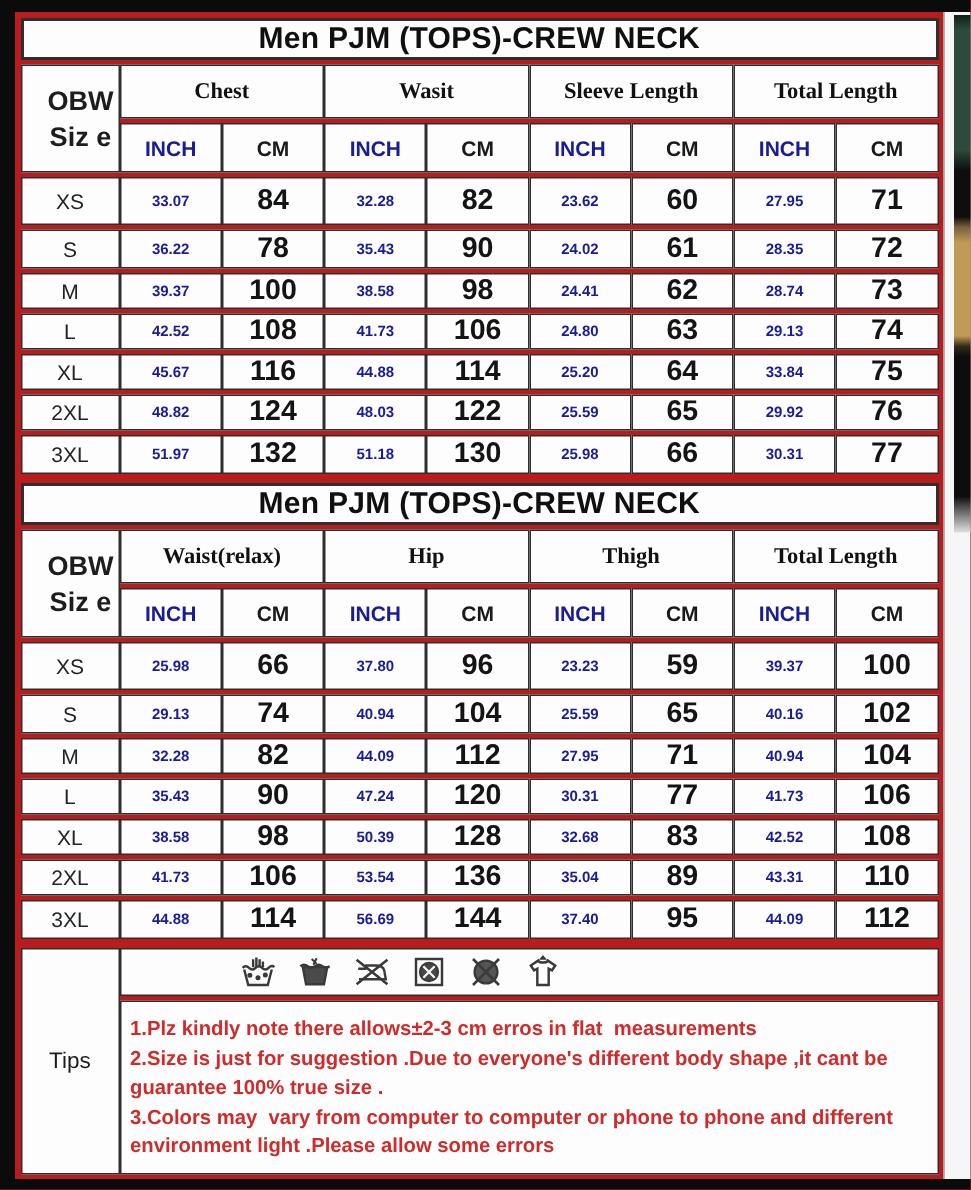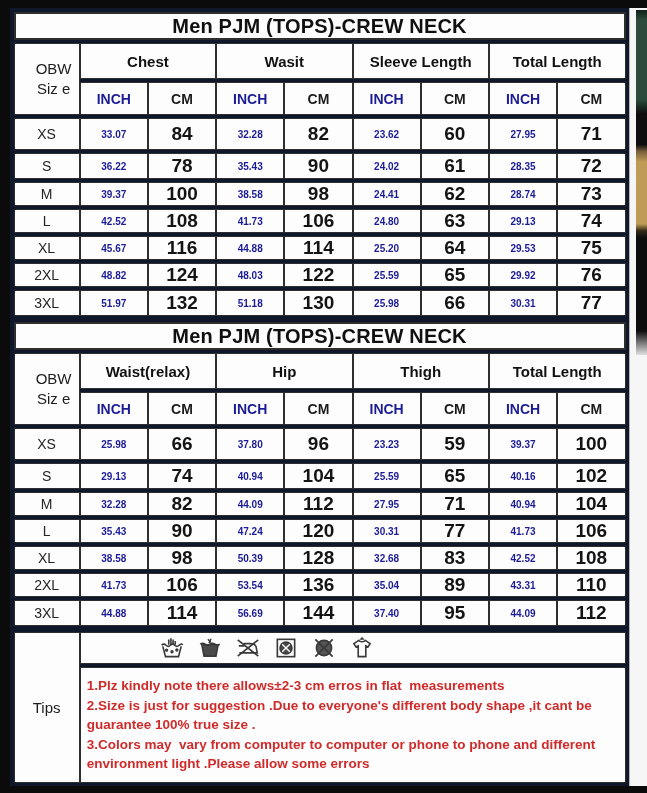--- a/index.html
+++ b/index.html
@@ -4,21 +4,21 @@
 <style>
   * { box-sizing: border-box; }
   html,body { margin:0; padding:0; }
   body {
     width:647px; height:793px; position:relative; overflow:hidden;
     background:#0b0b0b;
     font-family:"Liberation Sans", sans-serif;
   }
   .sheet {
     position:absolute; left:10px; top:8px; width:619px; height:778px;
-    background:#0f172a; padding:1px 2px;
+    background:#b91c1c; padding:1px 2px;
   }
   .right-gutter {
     position:absolute; left:629px; top:8px; width:18px; height:778px;
     background:#f6f6f6; border-left:1px solid #b3b3b3;
   }
   .photo-strip {
     position:absolute; left:636px; top:10px; width:11px; height:345px;
     background:linear-gradient(to bottom,
       #101f18 0%, #2d4b3c 3%, #2d4b3c 26%, #1c2d24 28%,
       #0e0e0e 30%, #0e0e0e 39%, #77603a 41%, #c09b56 44%,
@@ -37,23 +37,23 @@
   td {
     border:1px solid #2e2e2e; background:#fdfdfd;
     text-align:center; vertical-align:middle;
     padding:0 2px; overflow:hidden;
   }
   td.title-cell {
     height:28px; font-size:20px; font-weight:bold; color:#101010;
     letter-spacing:0.2px; border-width:2px;
   }
   td.size-hdr {
-    font-size:15px; color:#1d1d1d; line-height:1.35; font-weight:normal;padding-left:16px;
-  }
-  td.grp { height:36px; font-size:15px; font-weight:bold; color:#111; }
+    font-size:18px; color:#1d1d1d; line-height:1.35; font-weight:bold;padding-left:16px;
+  }
+  td.grp { height:36px; font-size:15px; font-weight:bold; color:#111;font-family:Liberation Serif, serif; }
   td.unit { height:33px; font-size:14px; font-weight:bold; }
   td.unit.inch { color:#1b1b96; }
   td.unit.cm   { color:#1a1a1a;margin-top:42px; }
 
   td.size-cell { font-size:14px; color:#242424; font-weight:normal;margin-top:40px; }
   td.inch-val  { font-size:10px; font-weight:bold; color:#1b1b96; }
   td.cm-val    { font-size:19px; font-weight:bold; color:#141414; }
 
   .size-table tbody tr:nth-child(1) td { height:32px; }
   .size-table tbody tr:nth-child(2) td { height:26px; }
@@ -167,21 +167,21 @@
           <td class="cm-val">74</td>
         </tr>
         <tr>
           <td class="size-cell">XL</td>
           <td class="inch-val">45.67</td>
           <td class="cm-val">116</td>
           <td class="inch-val">44.88</td>
           <td class="cm-val">114</td>
           <td class="inch-val">25.20</td>
           <td class="cm-val">64</td>
-          <td class="inch-val">29.53</td>
+          <td class="inch-val">33.84</td>
           <td class="cm-val">75</td>
         </tr>
         <tr>
           <td class="size-cell">2XL</td>
           <td class="inch-val">48.82</td>
           <td class="cm-val">124</td>
           <td class="inch-val">48.03</td>
           <td class="cm-val">122</td>
           <td class="inch-val">25.59</td>
           <td class="cm-val">65</td>

